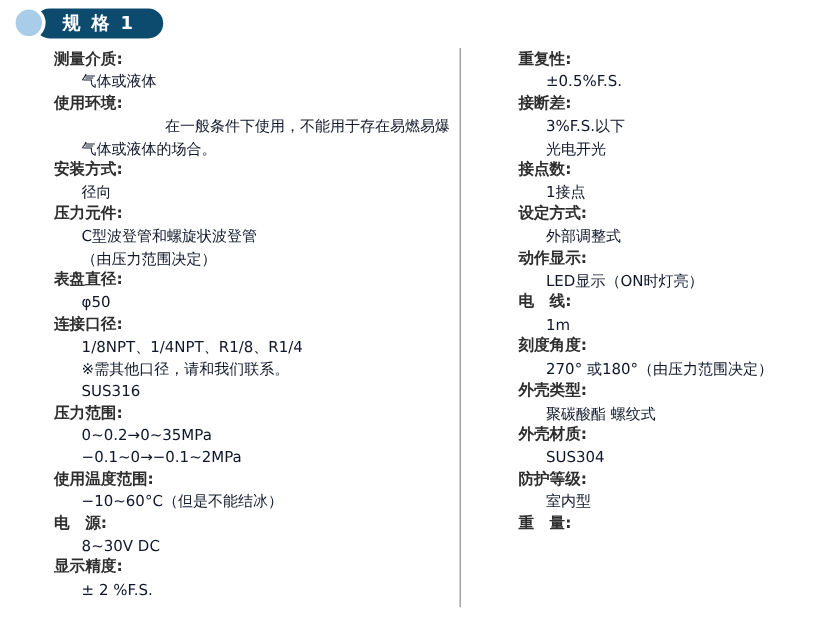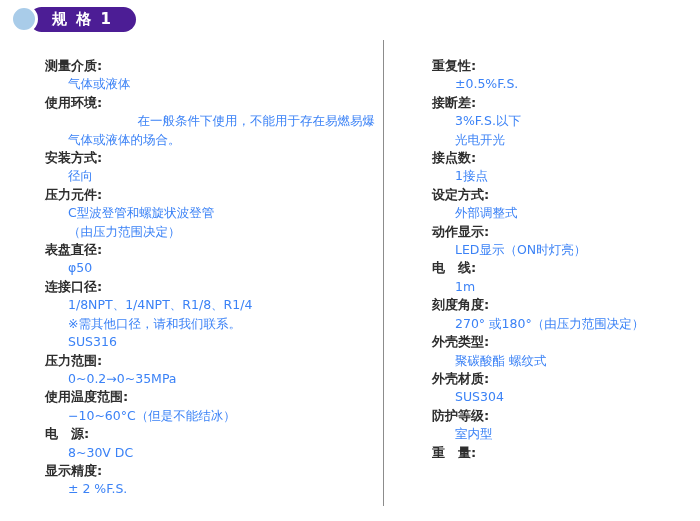--- a/index.html
+++ b/index.html
@@ -21,21 +21,21 @@
     top: 0;
     width: 200px;
     height: 40px;
   }
   .banner-pill {
     position: absolute;
     left: 29px;
     top: 7px;
     width: 107px;
     height: 25px;
-    background: #4c1d95;
+    background: #0c4a6e;
     border-radius: 13px;
     color: #ffffff;
     font-size: 15px;
     font-weight: bold;
     text-align: center;
     line-height: 25px;
     letter-spacing: 2px;
     z-index: 1;
   }
   .banner-circle {
@@ -56,34 +56,33 @@
     left: 383px;
     top: 40px;
     width: 1px;
     height: 466px;
     background: #8c8c8c;
   }
   
   .col {
     position: absolute;
     top: 41px;
-    margin-top: 16px;
   }
   .col-left  { left: 45px;  width: 330px; }
   .col-right { left: 432px; width: 260px; }
   .spec-label {
     font-size: 13px;
     font-weight: bold;
     color: #2e2e2e;
     line-height: 18.4px;
     white-space: pre;
   }
   .spec-value {
     font-size: 12.5px;
-    color: #3b82f6;
+    color: #0f172a;
     line-height: 18.4px;
     padding-left: 23px;
     white-space: pre;
   }
   .spec-value.first-indent {
     padding-left: 50px;
     text-align: right;
   }
 </style>
 </head>
@@ -110,20 +109,21 @@
     <div class="spec-value">C型波登管和螺旋状波登管</div>
     <div class="spec-value">（由压力范围决定）</div>
     <div class="spec-label">表盘直径:</div>
     <div class="spec-value">φ50</div>
     <div class="spec-label">连接口径:</div>
     <div class="spec-value">1/8NPT、1/4NPT、R1/8、R1/4</div>
     <div class="spec-value">※需其他口径，请和我们联系。</div>
     <div class="spec-value">SUS316</div>
     <div class="spec-label">压力范围:</div>
     <div class="spec-value">0~0.2→0~35MPa</div>
+    <div class="spec-value">−0.1~0→−0.1~2MPa</div>
     <div class="spec-label">使用温度范围:</div>
     <div class="spec-value">−10~60°C（但是不能结冰）</div>
     <div class="spec-label">电　源:</div>
     <div class="spec-value">8~30V DC</div>
     <div class="spec-label">显示精度:</div>
     <div class="spec-value">± 2 %F.S.</div>
   </div>
 <div class="col col-right">
     <div class="spec-label">重复性:</div>
     <div class="spec-value">±0.5%F.S.</div>

